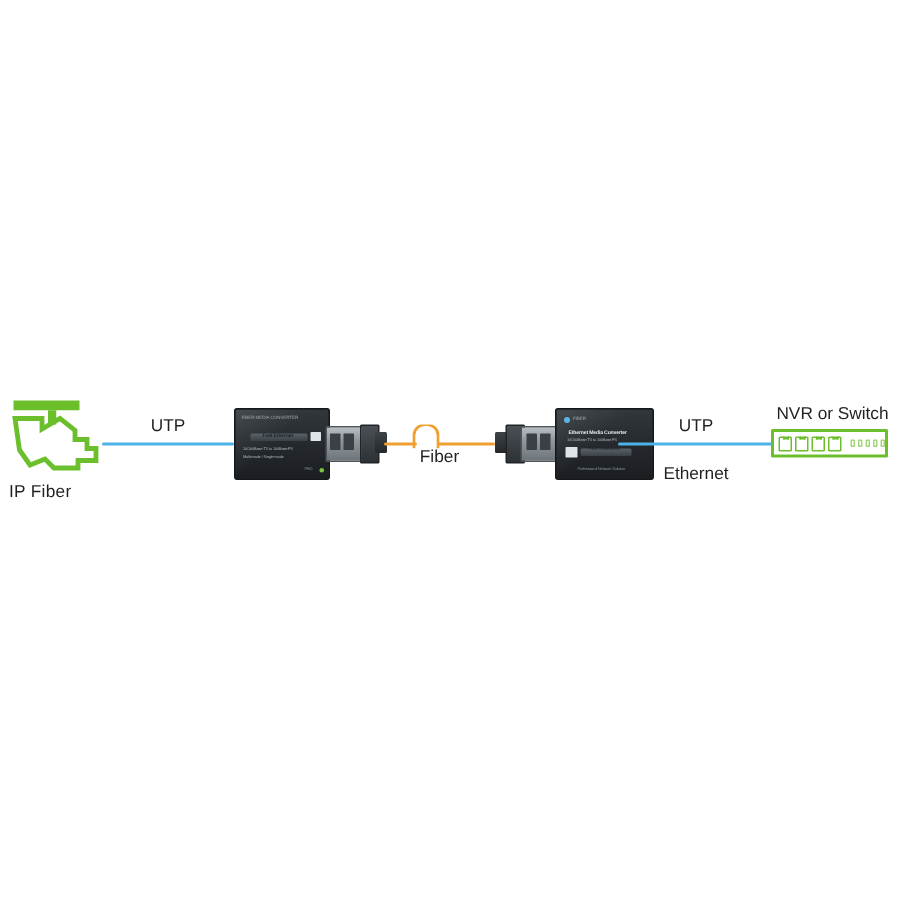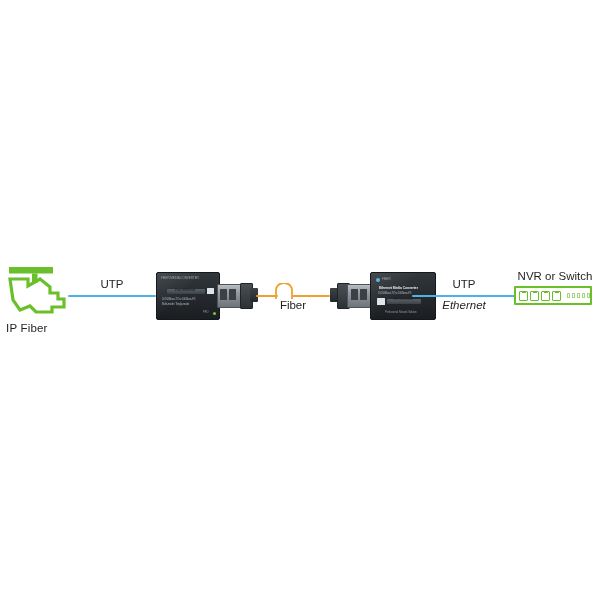--- a/index.html
+++ b/index.html
@@ -64,21 +64,21 @@
     position: absolute;
     left: 274px;
     top: 283px;
     width: 20px;
     height: 16px;
   }
   #label-fiber { left: 250px; top: 299px; width: 86px; }
 
   #link-utp-right { left: 412px; top: 295px; width: 104px; background: #4db2e8; }
   #label-utp-right { left: 412px; top: 278px; width: 104px; }
-  #label-ethernet-right { left: 408px; top: 299px; width: 112px; font-style: italic; }
+  #label-ethernet-right { left: 408px; top: 310px; width: 112px; }
 
   
   .converter { position: absolute; }
 
   .conv-body {
     position: absolute;
     background: #2b2f33;
     background-image:
       linear-gradient(135deg, rgba(255,255,255,0.10) 0%, rgba(255,255,255,0.0) 45%),
       linear-gradient(180deg, #32373c 0%, #23272b 60%, #1b1e21 100%);

